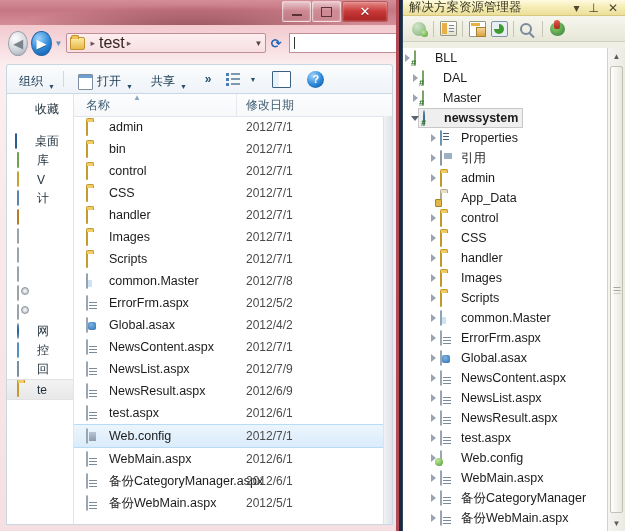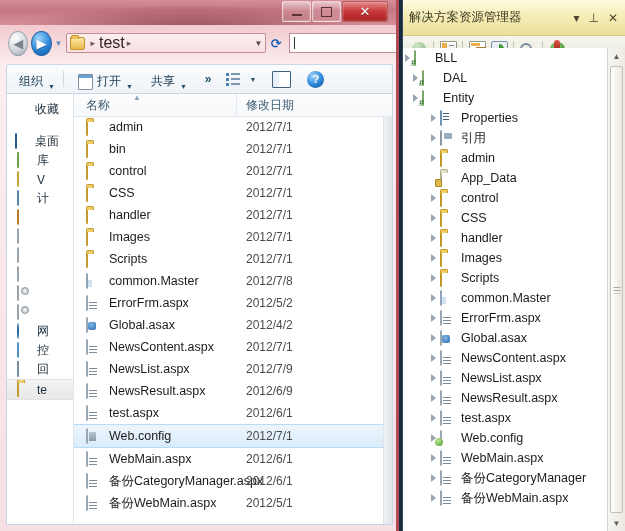--- a/index.html
+++ b/index.html
@@ -193,21 +193,21 @@
     background:linear-gradient(90deg,#f0f2f4,#dfe3e7);border-left:1px solid #dde3e9;}
 
   
   #vs{
     position:absolute;left:402px;top:0;width:223px;height:531px;
     background:#f0efe3;box-sizing:border-box;
     border-left:1px solid #2e4763;
     overflow:hidden;
   }
   .vs-title{
-    height:36px;display:flex;align-items:center;
+    height:16px;display:flex;align-items:center;
     background:linear-gradient(180deg,#fffbe0 0%,#f6edb8 45%,#ecdf9a 100%);
     border-bottom:1px solid #d7c87e;padding-left:6px;box-sizing:border-box;
   }
   .vs-title-text{color:#3b3a22;font-size:12.5px;white-space:nowrap;}
   .vs-title-btns{margin-left:auto;display:flex;align-items:center;gap:9px;padding-right:7px;color:#4b4730;}
   .vs-tb{
     height:26px;display:flex;align-items:center;padding-left:5px;box-sizing:border-box;
     background:linear-gradient(180deg,#f6f6ee,#e7e7d8);
     border-bottom:1px solid #cfcfc0;
   }
@@ -620,21 +620,28 @@
         <span class="tlbl">BLL</span>
       </div>
       <div class="tnode" style="padding-left:8px">
         <span class="tw closed"></span>
         <span class="tico"><span class="ic-cs"></span></span>
         <span class="tlbl">DAL</span>
       </div>
       <div class="tnode" style="padding-left:8px">
         <span class="tw closed"></span>
         <span class="tico"><span class="ic-cs"></span></span>
-        <span class="tlbl">Entity</span>
+        <span class="tlbl">Master</span>
+      </div>
+      <div class="tnode sel" style="padding-left:8px">
+        <span class="tw open"></span>
+        <span class="selbox" style="display:flex;align-items:center;height:18px;">
+          <span class="tico"><span class="ic-web"></span></span>
+          <span class="tlbl">newssystem</span>
+        </span>
       </div>
 
       <div class="tnode" style="padding-left:26px">
         <span class="tw closed"></span>
         <span class="tico"><span class="ic-props"></span></span>
         <span class="tlbl">Properties</span>
       </div>
       <div class="tnode" style="padding-left:26px">
         <span class="tw closed"></span>
         <span class="tico"><span class="ic-ref"></span></span>

